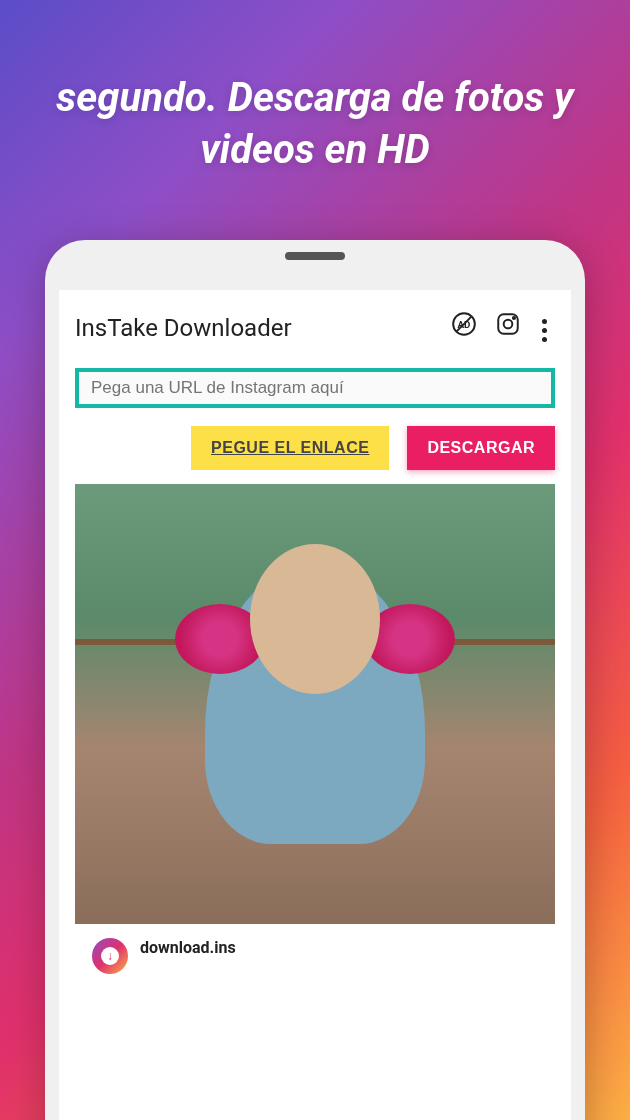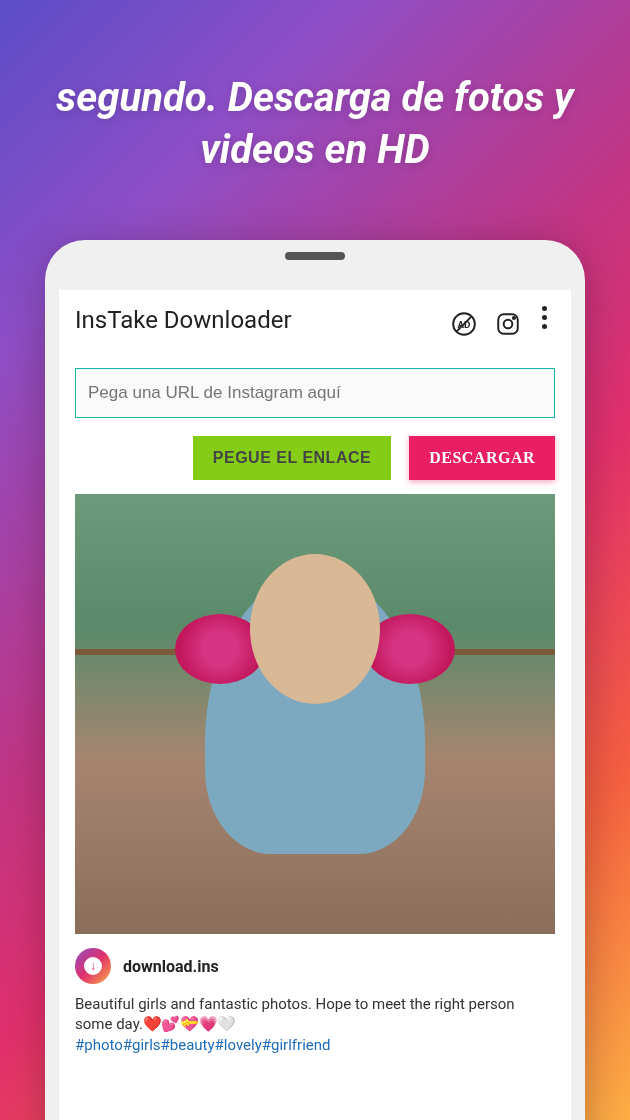--- a/index.html
+++ b/index.html
@@ -54,21 +54,21 @@
     .screen {
       position: absolute;
       top: 50px;
       left: 14px;
       right: 14px;
       bottom: 0;
       background: #fff;
     }
     .app-header {
       display: flex;
-      align-items: flex-start;
+      align-items: flex-end;
       padding: 16px 16px 8px 16px;
       gap: 8px;
     }
     .app-title {
       flex: 1;
       font-size: 24px;
       font-weight: 400;
       color: #222;
     }
     .icon-btn {
@@ -85,42 +85,42 @@
       display: flex;
       flex-direction: column;
       gap: 4px;
       padding: 0 8px;
       cursor: pointer;
     }
     .more-dots span { width: 5px; height: 5px; background: #222; border-radius: 50%; }
     .input-wrap { padding: 18px 16px 12px 16px; }
     .url-input {
       width: 100%;
-      padding: 14px 12px;
-      border: 1px solid #14b8a6;
+      padding: 6px 12px;
+      border: 4px solid #14b8a6;
       font-size: 17px;
       color: #888;
       background: #fafafa;
     }
     .btn-row {
       display: flex;
       gap: 18px;
       padding: 6px 16px 14px 16px;
       justify-content: flex-end;
     }
     .btn {
       padding: 13px 20px;
       font-size: 16px;
       font-weight: 600;
       letter-spacing: 0.5px;
       border: none;
       cursor: pointer;
     }
-    .btn-secondary { background: #84cc16; color: #444; }
-    .btn-primary { background: #e91e63; color: #fff; box-shadow: 0 2px 6px rgba(233,30,99,0.4); font-family: Liberation Serif, serif; }
+    .btn-secondary { background: #fde047; color: #444; text-decoration: underline; }
+    .btn-primary { background: #e91e63; color: #fff; box-shadow: 0 2px 6px rgba(233,30,99,0.4); }
     .preview {
       margin: 0 16px;
       height: 440px;
       background: linear-gradient(180deg, #6b9b7a 0%, #5a8a6a 30%, #a68570 60%, #8a6e5a 100%);
       position: relative;
       overflow: hidden;
     }
     
     .preview::before {
       content: '';
@@ -157,23 +157,23 @@
       position: absolute;
       top: 155px;
       height: 6px;
       background: #7a5a3a;
       width: 150px;
     }
     .branch.left { left: -30px; }
     .branch.right { right: -30px; }
     .post-meta {
       display: flex;
-      align-items: center;
+      align-items: flex-start;
       gap: 12px;
-      padding: 14px 16px 6px 16px;
+      padding: 14px 16px 6px 33px;
     }
     .avatar {
       width: 36px;
       height: 36px;
       border-radius: 50%;
       background: linear-gradient(135deg, #8e4ec6, #e1306c, #fcaf45);
       display: flex;
       align-items: center;
       justify-content: center;
     }
@@ -254,19 +254,15 @@
       <div class="flower right"></div>
     </div>
 
     <div class="post-meta">
       <div class="avatar">
         <div class="avatar-inner"></div>
       </div>
       <div class="username">download.ins</div>
     </div>
 
-    <div class="caption">
-      <span>Beautiful girls and fantastic photos. Hope to meet the right person some day.</span><span>❤️💕💝💗🤍</span><br>
-      <span class="hashtags">#photo#girls#beauty#lovely#girlfriend</span>
-    </div>
 
   </div>
 </div>
 
 </body></html>

